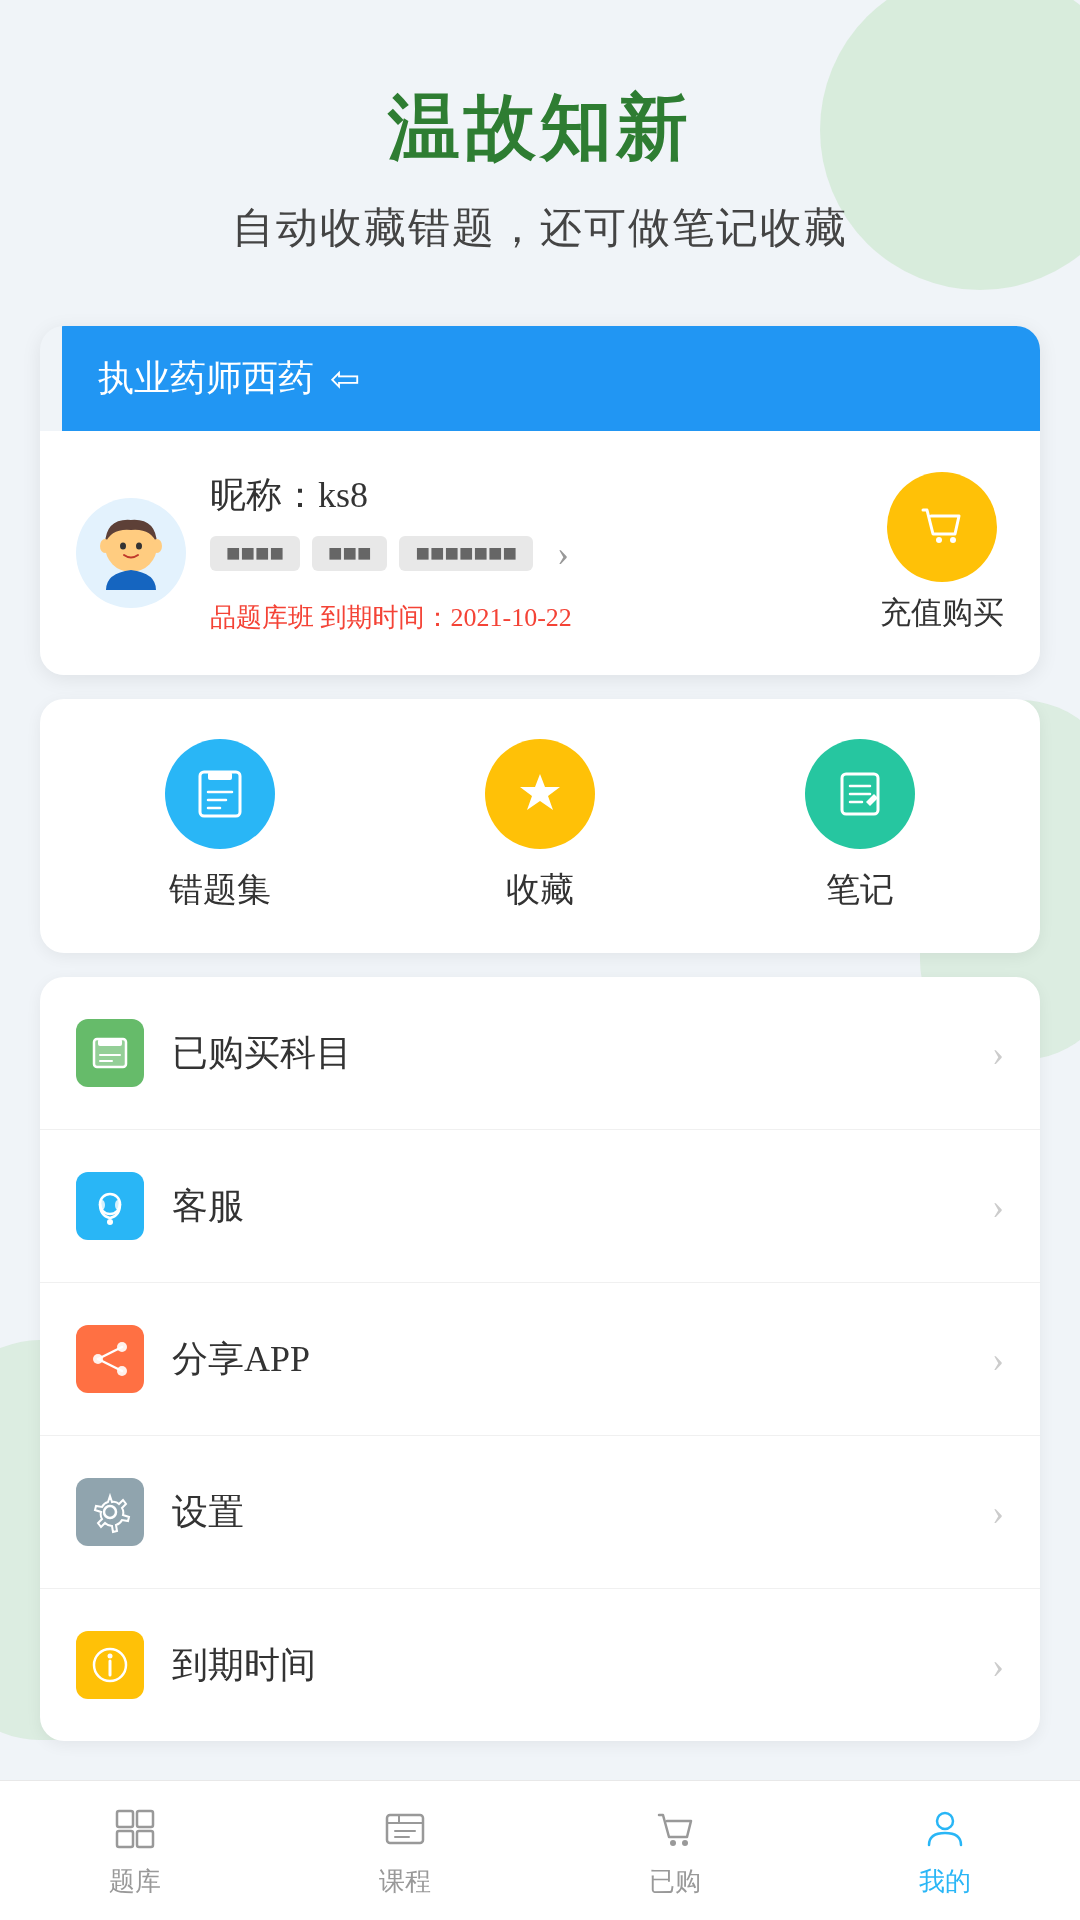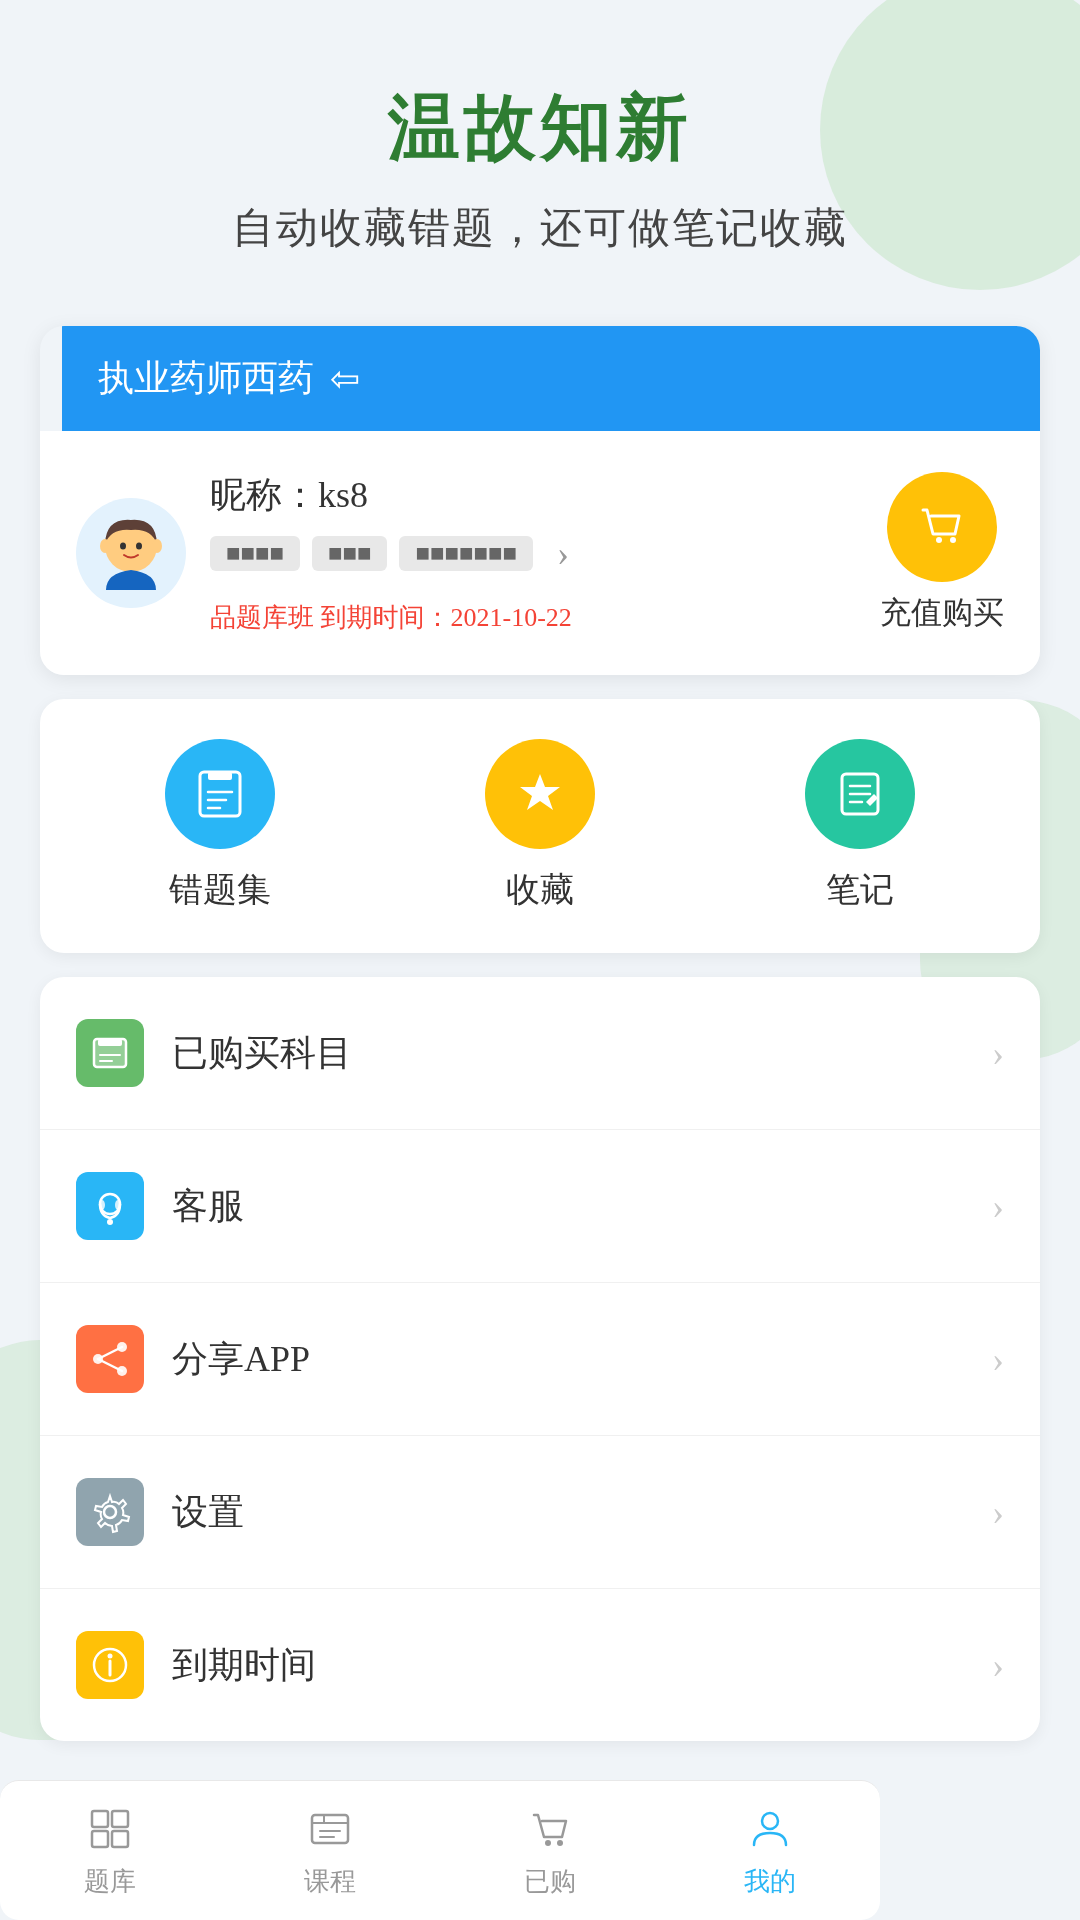--- a/index.html
+++ b/index.html
@@ -254,27 +254,26 @@
     .menu-arrow {
       color: #ccc;
       font-size: 36px;
     }
 
     
     .bottom-nav {
       position: fixed;
       bottom: 0;
       left: 0;
-      width: 880px;
+      width: 1080px;
       height: 140px;
       background: white;
       display: flex;
       border-top: 1px solid #e8e8e8;
       z-index: 100;
-      border-radius: 19px;
     }
     .nav-item {
       flex: 1;
       display: flex;
       flex-direction: column;
       align-items: center;
       justify-content: center;
       gap: 8px;
       cursor: pointer;
     }

